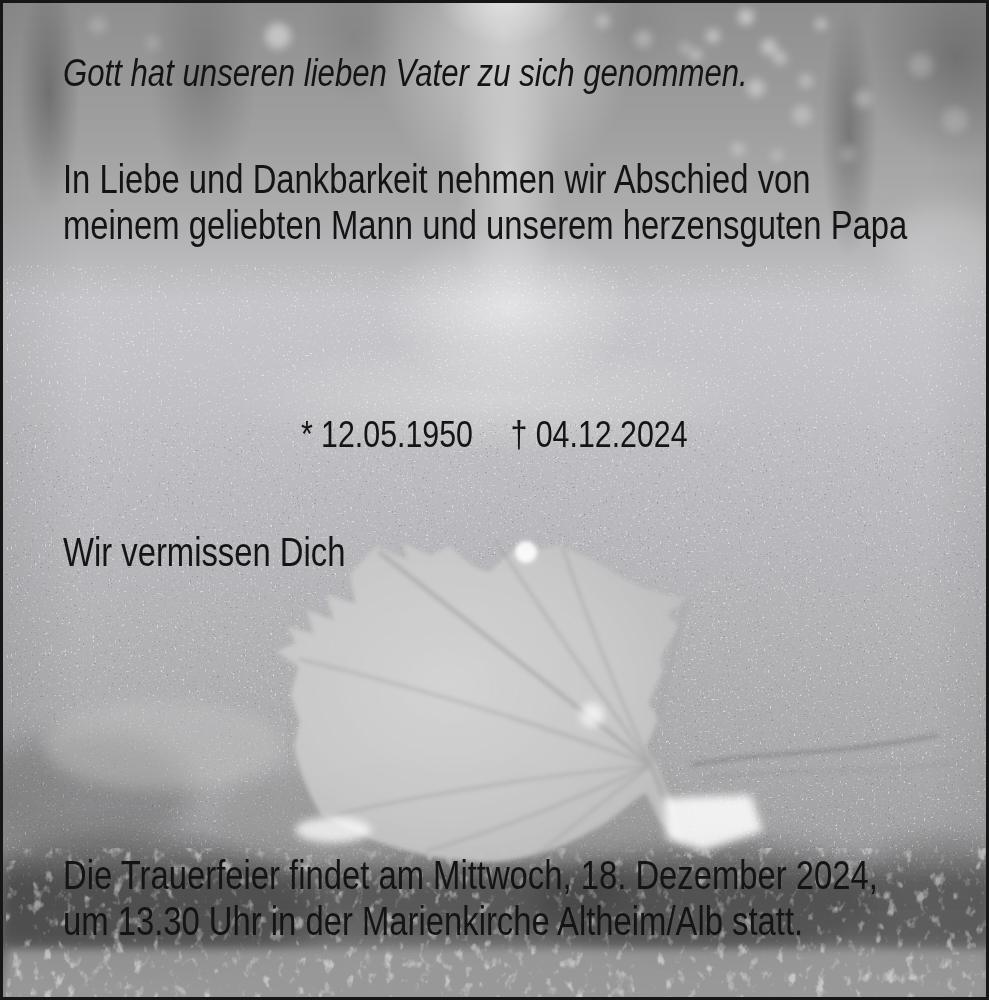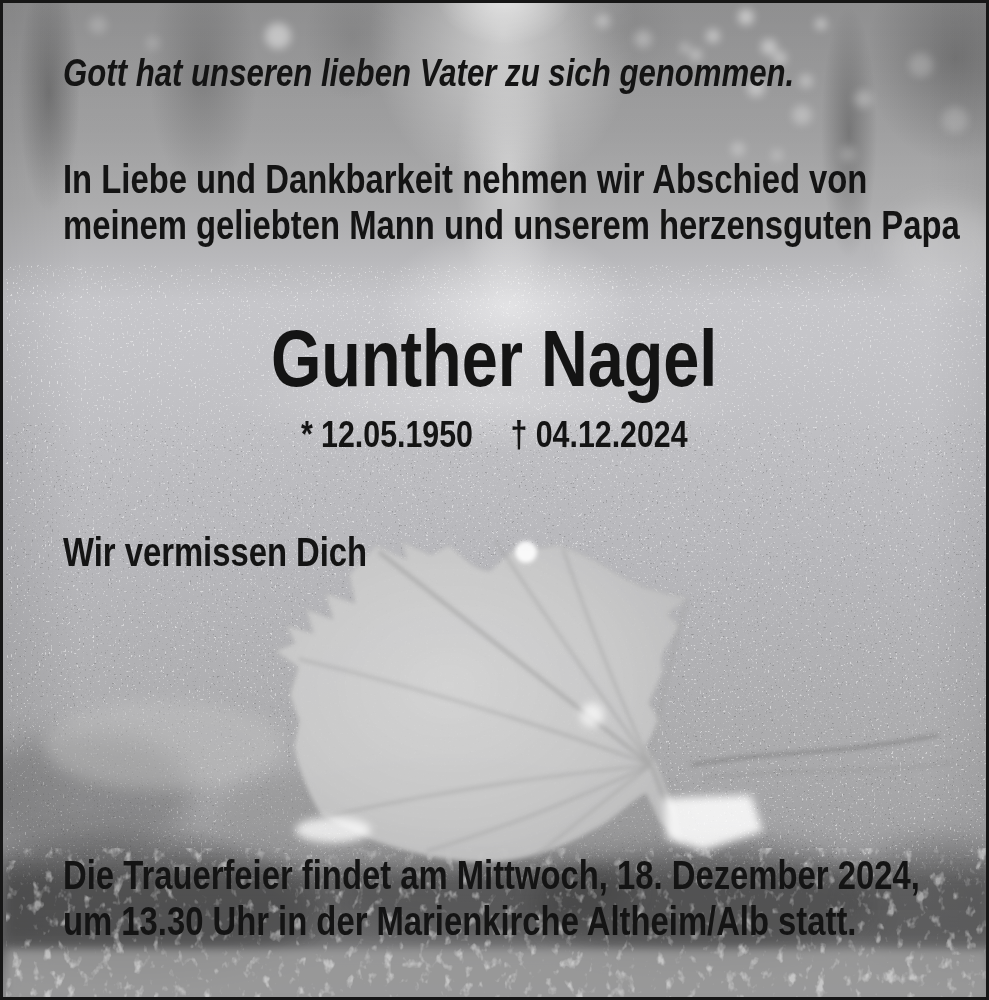--- a/index.html
+++ b/index.html
@@ -33,21 +33,21 @@
       radial-gradient(120px 140px at 952px 55px, rgba(30,30,30,.28), transparent 75%),
       radial-gradient(70px 90px at 350px 35px, rgba(60,60,60,.15), transparent 70%),
       radial-gradient(90px 70px at 620px 28px, rgba(70,70,70,.12), transparent 70%),
       linear-gradient(180deg, rgba(0,0,0,.10), rgba(0,0,0,0) 55%);
   }
   .vignette{
     position:absolute;inset:0;
     background:linear-gradient(90deg, rgba(0,0,0,.07), transparent 8%, transparent 94%, rgba(0,0,0,.05));
   }
   svg.texture{position:absolute;left:0;top:0;}
-  .content{position:absolute;inset:0;font-weight:bold;}
+  .content{position:absolute;inset:0;}
   .tline{position:absolute;white-space:nowrap;line-height:1;}
   .condL{transform:scaleX(.82);transform-origin:0 0;}
   .condC{transform:scaleX(.82);transform-origin:50% 0;}
   .opening{left:60px;top:51px;font-size:38px;font-style:italic;}
   .intro{left:60px;top:153px;font-size:40px;line-height:46px;}
   .name{left:0;top:316px;width:100%;text-align:center;font-size:79px;}
   .dates{left:0;top:413px;width:100%;font-size:37px;display:flex;justify-content:center;}
   .farewell{left:60px;top:529px;font-size:40px;}
   .mourners{left:60px;top:591px;font-size:40px;line-height:47px;}
   .funeral{left:60px;top:849px;font-size:40px;line-height:46px;}
@@ -176,23 +176,20 @@
 
   <div class="content">
 
     <div class="tline opening condL">Gott hat unseren lieben Vater zu sich genommen.</div>
 
     <div class="tline intro">
       <div class="condL">In Liebe und Dankbarkeit nehmen wir Abschied von</div>
       <div class="condL">meinem geliebten Mann und unserem herzensguten Papa</div>
     </div>
 
-    <div class="tline name">
-      <span class="condC" style="display:inline-block">Gunther Nagel</span>
-    </div>
 
     <div class="tline dates">
       <span class="condC" style="display:inline-block">* 12.05.1950</span>
       <span class="condC" style="display:inline-block">† 04.12.2024</span>
     </div>
 
     <div class="tline farewell condL">Wir vermissen Dich</div>
 
 
     <div class="tline funeral">

